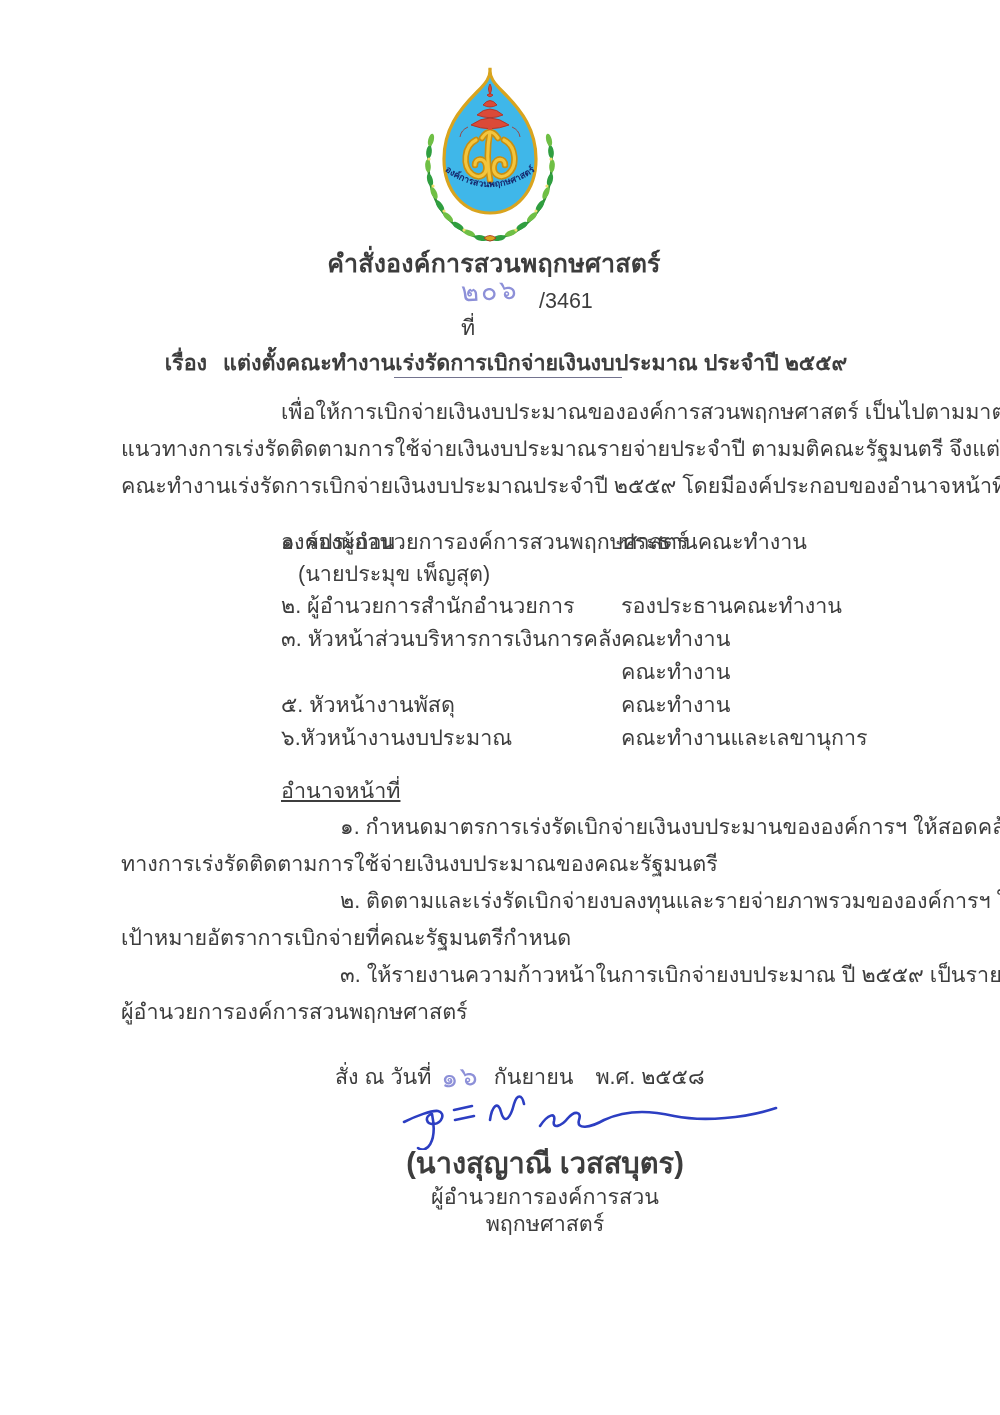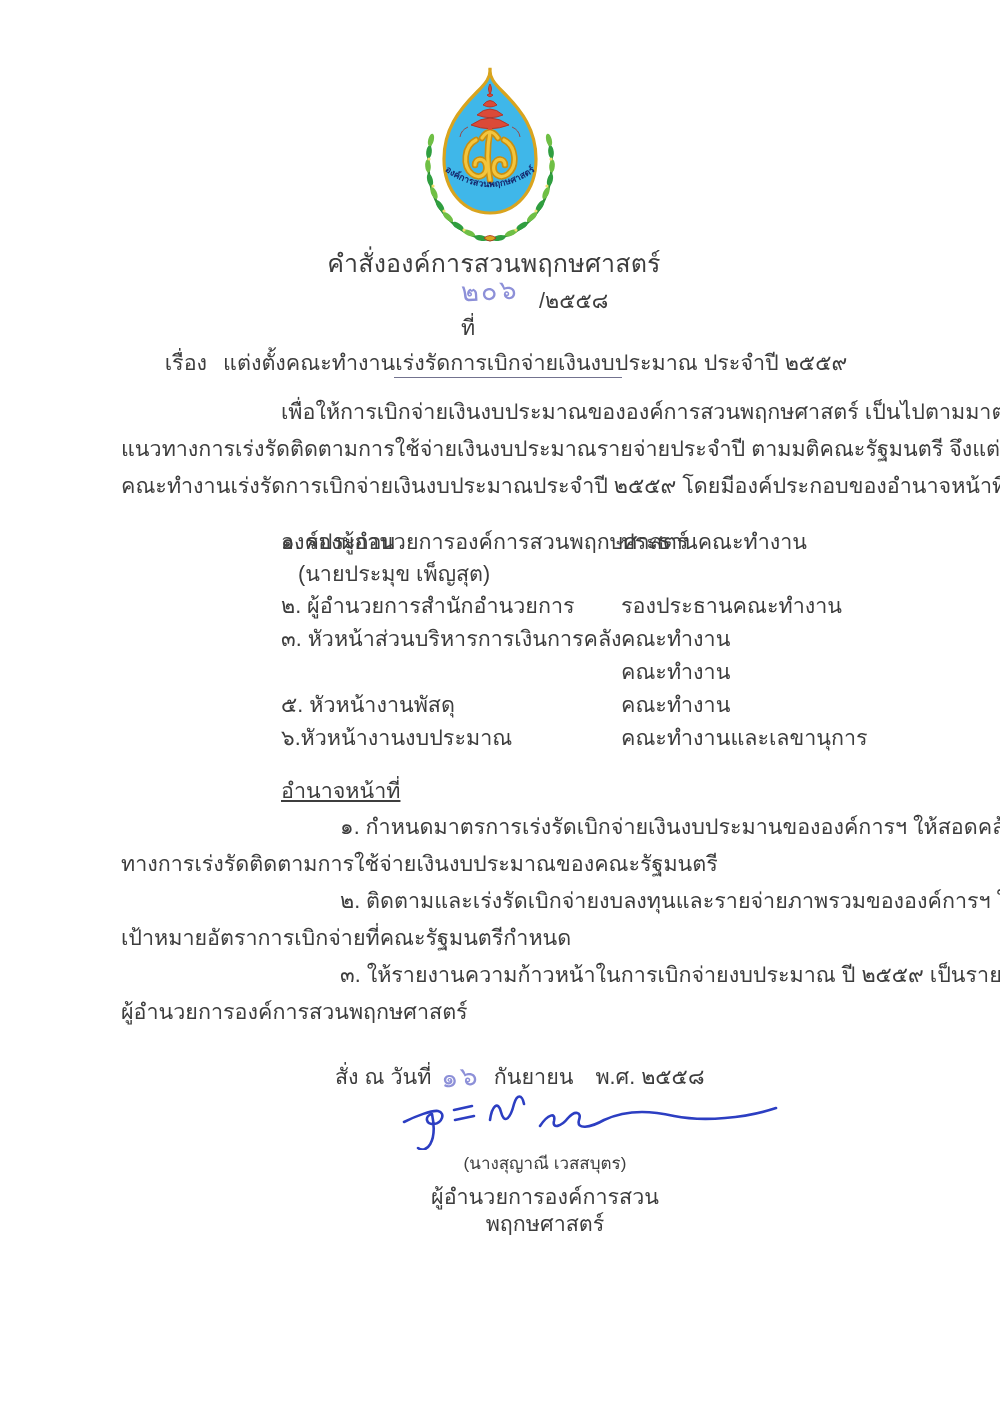--- a/index.html
+++ b/index.html
@@ -6,21 +6,21 @@
   .page{
     position:relative;
     width:1000px;height:1415px;
     margin:0 auto;
     background:#ffffff;
     font-family:"Liberation Sans","DejaVu Sans",sans-serif;
     color:#3d3d3d;
     overflow:hidden;
   }
   .t{position:absolute;font-size:21.5px;line-height:27px;white-space:pre;}
-  .center{left:0;width:988px;text-align:center;}
+  .center{left:0;width:988px;text-align:center;font-weight:bold;}
   .title{font-size:25px;letter-spacing:.2px;}
   .hand{
     font-size:27px;
     color:#8d90d8;
     transform:rotate(-3deg);
     letter-spacing:2px;
   }
   .divider{position:absolute;height:0;border-top:1.6px solid #73738f;}
   .subject-label{margin-right:16px;}
   .num-row span{display:inline-block;}
@@ -113,21 +113,21 @@
       <path d="M64,176 Q70,171 76,176 Q70,182 64,176 Z" fill="#d9a41e" stroke="#b02a1c" stroke-width="0.8"></path>
     </svg>
   </div>
 
   <div class="t center title" style="top:250px;">คำสั่งองค์การสวนพฤกษศาสตร์</div>
 
   <div class="t num-row" style="top:288px;left:437px;">
     <span>ที่</span>
   </div>
   <div class="t hand" style="top:278px;left:461px;">๒๐๖</div>
-  <div class="t" style="top:288px;left:539px;">/๒๕๕๘</div>
+  <div class="t" style="top:288px;left:539px;">/3461</div>
 
   <div class="t center" style="top:323px;">
     <span class="subject-label">เรื่อง</span><span>แต่งตั้งคณะทำงานเร่งรัดการเบิกจ่ายเงินงบประมาณ ประจำปี ๒๕๕๙</span>
   </div>
 
   <div class="divider" style="left:394px;top:377px;width:228px;"></div>
 
   <div class="t" style="top:399px;left:281px;">เพื่อให้การเบิกจ่ายเงินงบประมาณขององค์การสวนพฤกษศาสตร์ เป็นไปตามมาตรการและ</div>
   <div class="t" style="top:436px;left:121px;">แนวทางการเร่งรัดติดตามการใช้จ่ายเงินงบประมาณรายจ่ายประจำปี ตามมติคณะรัฐมนตรี จึงแต่งตั้ง</div>
   <div class="t" style="top:473px;left:121px;">คณะทำงานเร่งรัดการเบิกจ่ายเงินงบประมาณประจำปี ๒๕๕๙ โดยมีองค์ประกอบของอำนาจหน้าที่ดังนี้</div>
@@ -176,17 +176,17 @@
         <path d="M6,34 C18,28 34,22 40,23 C48,25 44,35 36,36 C28,37 26,28 34,26 C40,55 28,66 20,60"></path>
         <path d="M56,22 L74,18"></path>
         <path d="M57,32 L76,28"></path>
         <path d="M92,32 C94,18 100,12 103,24 C106,36 112,32 116,16 C119,6 124,6 126,16"></path>
         <path d="M142,38 C150,26 158,24 156,33 C154,41 163,39 170,30 C177,22 184,24 181,32 C178,42 192,40 206,32 C232,20 258,24 276,28 C306,34 348,30 378,20"></path>
       </g>
     </svg>
   </div>
 
   <div class="sig-block" style="left:390px;top:1150px;width:310px;">
-    <div style="font-size:17px;line-height:27px;">(นางสุญาณี  เวสสบุตร)</div>
+    <div style="font-size:29px;line-height:27px;font-weight:bold;">(นางสุญาณี  เวสสบุตร)</div>
     <div style="font-size:21.5px;line-height:27px;margin-top:7px;">ผู้อำนวยการองค์การสวนพฤกษศาสตร์</div>
   </div>
 
 </div>
 
 </body></html>

